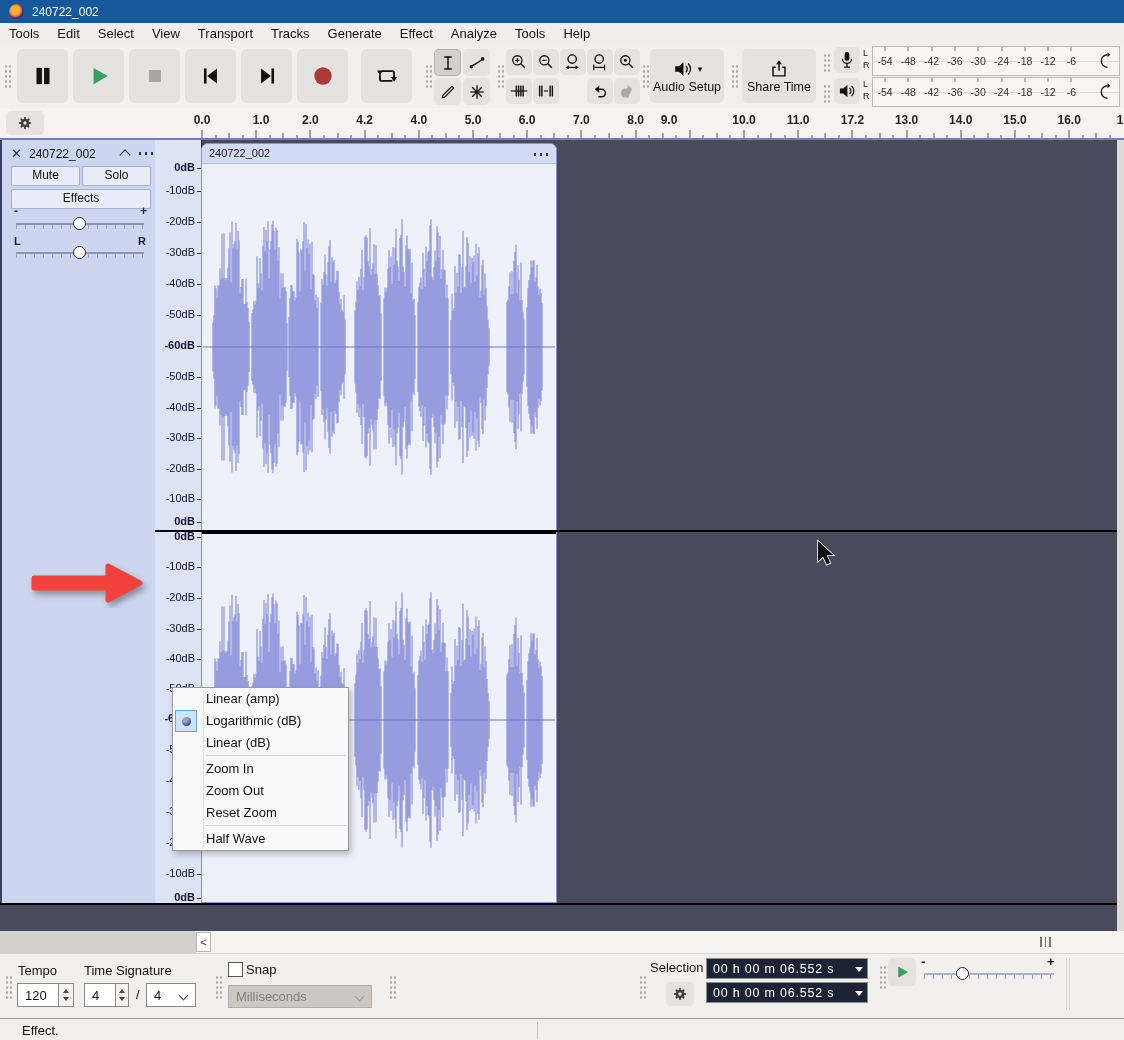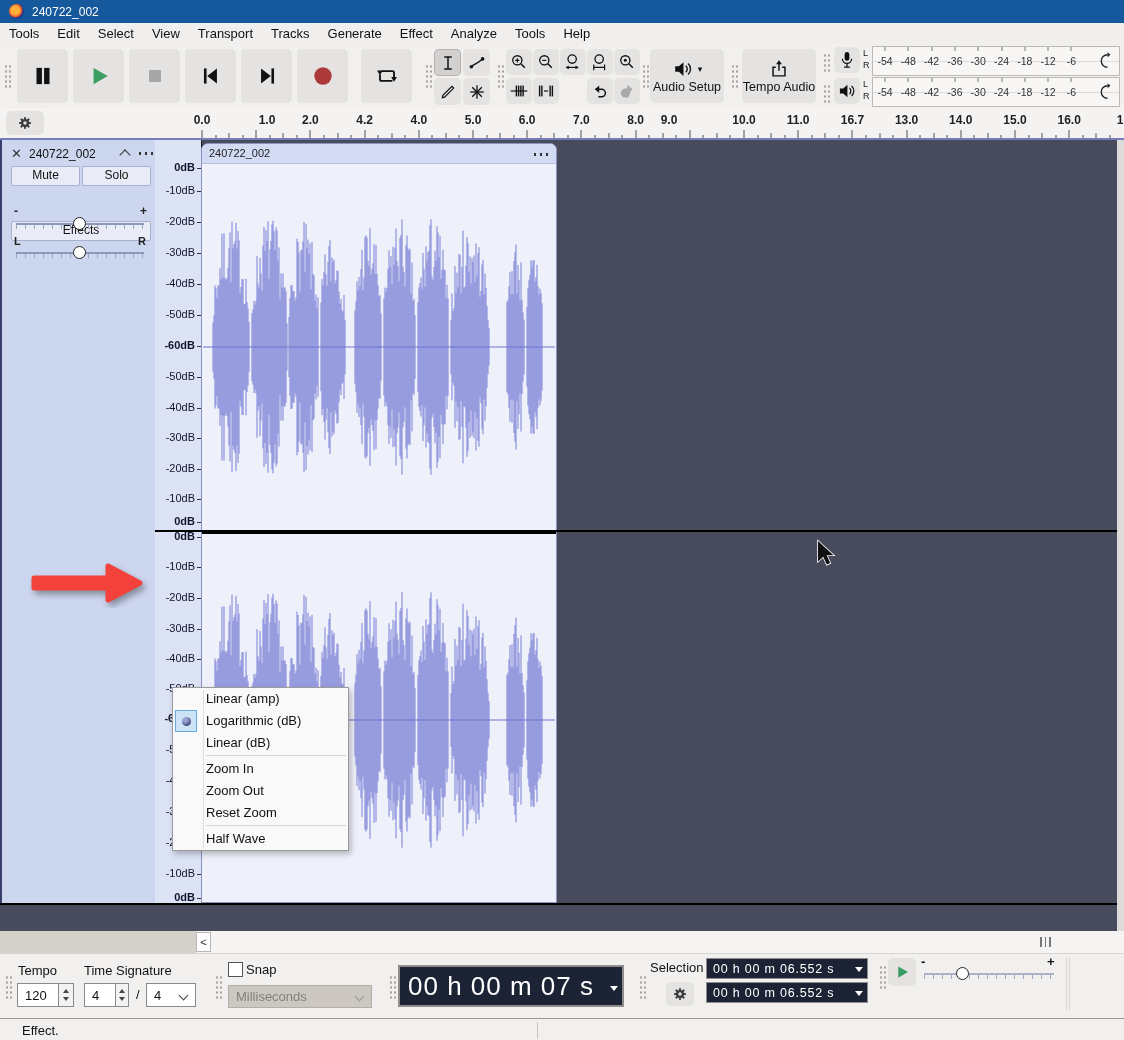--- a/index.html
+++ b/index.html
@@ -283,21 +283,21 @@
     </div>
 
     <div class="abs grip" style="left:730px;top:19px;width:8px;height:26px;"></div>
 
     <div class="tbtn lblbtn" style="left:742px;top:5px;width:74px;height:54px;">
       <svg width="22" height="22" viewBox="0 0 24 24">
         <path d="M8.5 10 H5.5 V19.5 H18.5 V10 H15.5" fill="none" stroke="#111" stroke-width="1.6"></path>
         <path d="M12 5 V14" stroke="#111" stroke-width="1.6"></path>
         <polygon points="12,2.5 8.8,6.8 15.2,6.8" fill="#111"></polygon>
       </svg>
-      <div>Tempo Audio</div>
+      <div>Share Time</div>
     </div>
 
     <div class="abs grip" style="left:822px;top:8px;width:8px;height:22px;"></div>
     <div class="tbtn" style="left:834px;top:3px;width:26px;height:26px;">
       <svg width="20" height="20" viewBox="0 0 24 24">
         <rect x="9.2" y="2.5" width="5.6" height="10.5" rx="2.8" fill="#111"></rect>
         <path d="M6.5 10.5 a5.5 5.5 0 0 0 11 0" fill="none" stroke="#111" stroke-width="1.5"></path>
         <path d="M12 16.5 V20 M8.5 20.5 H15.5" stroke="#111" stroke-width="1.5"></path>
       </svg>
     </div>
@@ -365,32 +365,32 @@
       </div>
   </div>
 
   <div class="abs timeline" id="timeline">
     <div class="tbtn" style="left:6px;top:3px;width:38px;height:24px;">
       <svg width="16" height="16">
           <use href="#gear"></use>
         </svg>
     </div>
   <div class="tl-label" style="left: 202px;">0.0</div>
-      <div class="tl-label" style="left: 267px;">1.0</div>
+      <div class="tl-label" style="left: 261px;">1.0</div>
       <div class="tl-label" style="left: 310.4px;">2.0</div>
       <div class="tl-label" style="left: 364.6px;">4.2</div>
       <div class="tl-label" style="left: 418.8px;">4.0</div>
       <div class="tl-label" style="left: 473px;">5.0</div>
       <div class="tl-label" style="left: 527.2px;">6.0</div>
       <div class="tl-label" style="left: 581.4px;">7.0</div>
       <div class="tl-label" style="left: 635.6px;">8.0</div>
       <div class="tl-label" style="left: 669px;">9.0</div>
       <div class="tl-label" style="left: 744px;">10.0</div>
       <div class="tl-label" style="left: 798.2px;">11.0</div>
-      <div class="tl-label" style="left: 852.4px;">16.7</div>
+      <div class="tl-label" style="left: 852.4px;">17.2</div>
       <div class="tl-label" style="left: 906.6px;">13.0</div>
       <div class="tl-label" style="left: 960.8px;">14.0</div>
       <div class="tl-label" style="left: 1015px;">15.0</div>
       <div class="tl-label" style="left: 1069.2px;">16.0</div>
       <div class="tl-label" style="left: 1123.4px;">17</div>
       <div class="tl-tick" style="left: 202px; height: 8px;"></div>
       <div class="tl-tick" style="left: 215.55px; height: 3px;"></div>
       <div class="tl-tick" style="left: 229.1px; height: 5px;"></div>
       <div class="tl-tick" style="left: 242.65px; height: 3px;"></div>
       <div class="tl-tick" style="left: 256.2px; height: 8px;"></div>
@@ -462,21 +462,21 @@
   <div class="abs trackarea">
 
     <div class="panel">
       <div style="position:absolute;left:9px;top:6px;font-size:13px;color:#333;">✕</div>
       <div style="position:absolute;left:27px;top:7px;font-size:12px;color:#111;">240722_002</div>
       <div style="position:absolute;left:119px;top:11px;width:7px;height:7px;border-top:1.6px solid #333;border-right:1.6px solid #333;transform:rotate(-45deg);"></div>
       <div class="dots3" style="position:absolute;left:135px;top:12px;"></div>
 
       <div class="pbtn" style="left:9px;top:26px;width:67px;">Mute</div>
       <div class="pbtn" style="left:80px;top:26px;width:67px;">Solo</div>
-      <div class="pbtn" style="left:9px;top:49px;width:138px;margin-top:32px;">Effects</div>
+      <div class="pbtn" style="left:9px;top:49px;width:138px;">Effects</div>
 
       <div style="position:absolute;left:12px;top:64px;font-size:12px;font-weight:bold;color:#222;">-</div>
       <div style="position:absolute;left:138px;top:64px;font-size:12px;font-weight:bold;color:#222;">+</div>
       <div class="slider-line" style="left:14px;top:83px;width:128px;"></div>
       <div class="slider-ticks" style="left:14px;top:85px;width:128px;"></div>
       <div class="slider-thumb" style="left:71px;top:77px;"></div>
 
       <div style="position:absolute;left:12px;top:95px;font-size:11px;font-weight:bold;color:#222;">L</div>
       <div style="position:absolute;left:136px;top:95px;font-size:11px;font-weight:bold;color:#222;">R</div>
       <div class="slider-line" style="left:14px;top:112px;width:128px;"></div>
@@ -614,24 +614,20 @@
 
     <div class="abs" style="left:228px;top:8px;width:13px;height:13px;background:#fff;border:1px solid #555;"></div>
     <div class="lab" style="left:246px;top:8px;">Snap</div>
     <div class="field" style="left:228px;top:31px;width:144px;height:23px;background:#ccc8c1;border-color:#b3afa8;color:#82807d;">
       <span>Milliseconds</span>
       <span class="chev" style="position:absolute;right:8px;top:10px;border-color:#999;"></span>
     </div>
 
     <div class="abs grip" style="left:388px;top:20px;width:8px;height:26px;"></div>
 
-    <div class="darkfield" style="left:398px;top:11px;width:226px;height:42px;border-width:2px;">
-      <span style="font-size:26px;letter-spacing:1px;padding-left:8px;white-space:nowrap;">00 h 00 m 07 s</span>
-      <span class="wcaret" style="position:absolute;right:4px;top:19px;"></span>
-    </div>
 
     <div class="abs grip" style="left:638px;top:20px;width:8px;height:26px;"></div>
 
     <div class="lab" style="left:650px;top:6px;">Selection</div>
     <div class="tbtn" style="left:666px;top:28px;width:28px;height:24px;">
       <svg width="16" height="16">
           <use href="#gear"></use>
         </svg>
     </div>
     <div class="darkfield" style="left:706px;top:4px;width:162px;height:21px;">

